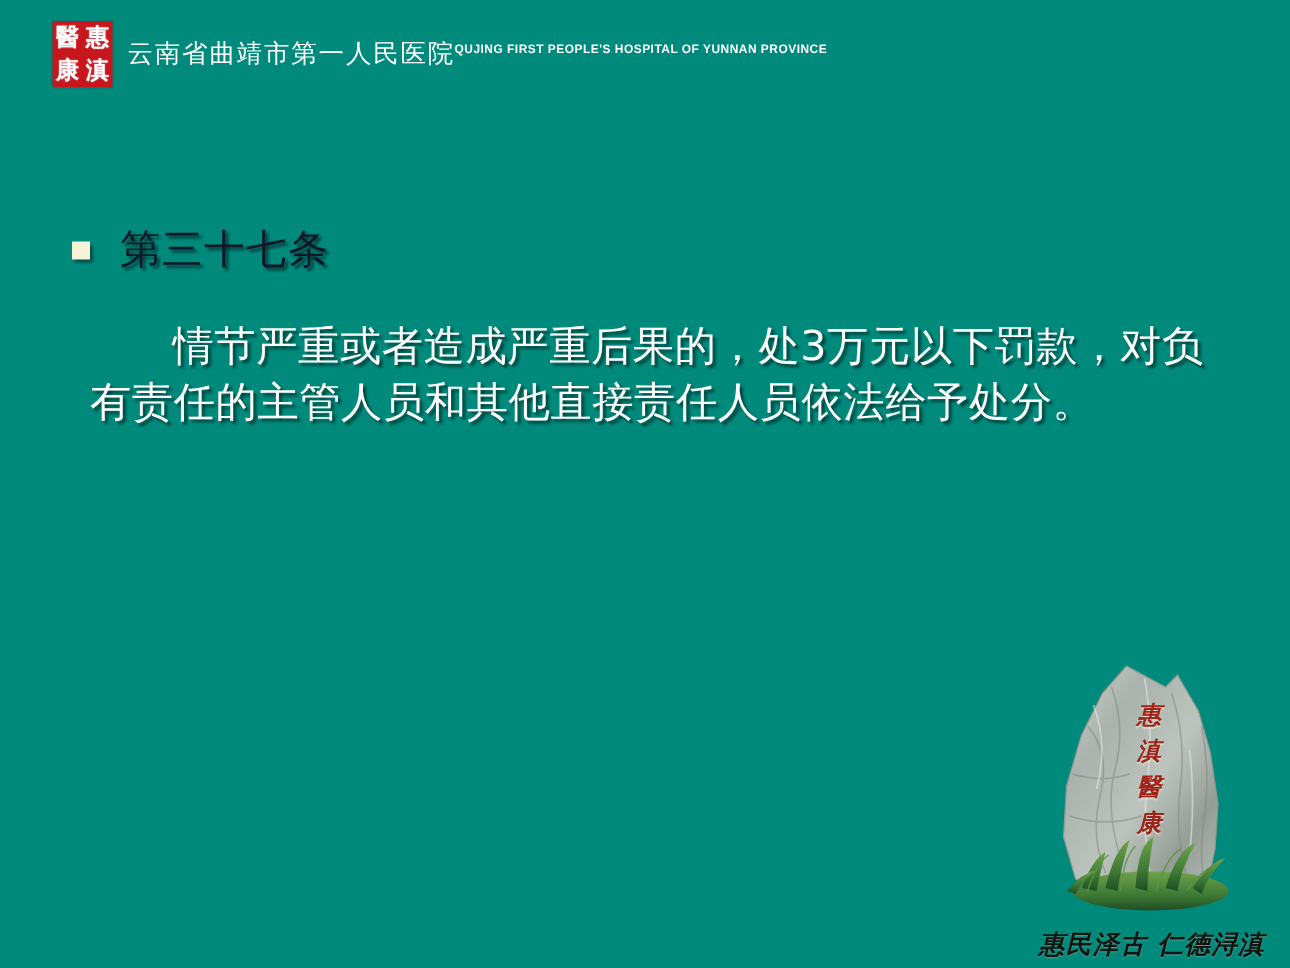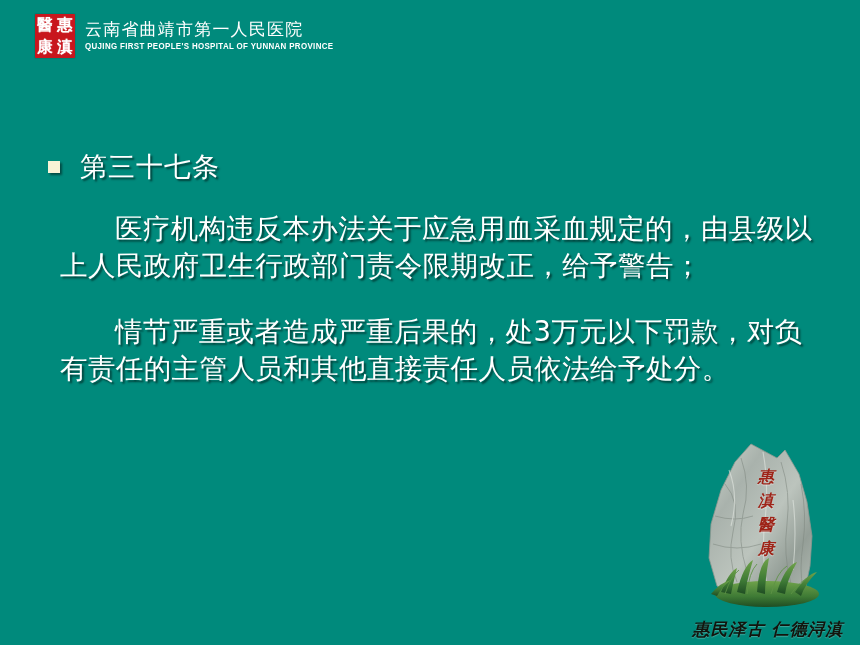--- a/index.html
+++ b/index.html
@@ -37,21 +37,21 @@
     font-family:"DejaVu Serif","Liberation Serif",serif;
     font-size:15px;
     font-weight:bold;
     line-height:22px;
     text-align:center;
     transform:scale(1.02,1.05);
     text-shadow:0 0 1px rgba(255,255,255,.6);
   }
   .brand {
     margin-left:10px;
-    display:flex; flex-direction:column;
+    display:flex; flex-direction:row;
     justify-content:center;
   }
   .brand-cn {
     color:#ffffff;
     font-size:17px;
     letter-spacing:1.2px;
     line-height:21px;
     font-family:"DejaVu Sans","Liberation Sans",sans-serif;
     white-space:nowrap;
   }
@@ -80,21 +80,21 @@
     margin-bottom:26px;
   }
   .bullet-marker {
     width:12px; height:12px;
     background:#F7F3D6;
     flex:0 0 auto;
     margin-right:20px;
     box-shadow:2px 2px 2px rgba(0,0,0,.45);
   }
   .bullet-text {
-    color:#ffffff;
+    color:#0f172a;
     font-size:27px;
     line-height:34px;
     letter-spacing:1px;
     font-family:"DejaVu Sans","Liberation Sans",sans-serif;
     text-shadow:2px 2px 2px rgba(0,0,0,.55);
     white-space:nowrap;
   }
 
   .para {
     color:#ffffff;
@@ -170,21 +170,20 @@
 
   </div>
 
   <div class="content">
 
     <div class="bullet-row">
       <div class="bullet-marker"></div>
       <div class="bullet-text">第三十七条</div>
     </div>
 
-    <p class="para">医疗机构违反本办法关于应急用血采血规定的，由县级以上人民政府卫生行政部门责令限期改正，给予警告；</p>
     <p class="para second">情节严重或者造成严重后果的，处3万元以下罚款，对负有责任的主管人员和其他直接责任人员依法给予处分。</p>
 
   </div>
 
   <div class="stone-wrap">
 
     <svg class="stone-svg" viewBox="0 0 175 172">
       <defs>
         <linearGradient id="rockG" x1="0" y1="0" x2="1" y2="1">
           <stop offset="0%" stop-color="#cfd6ce"></stop>

